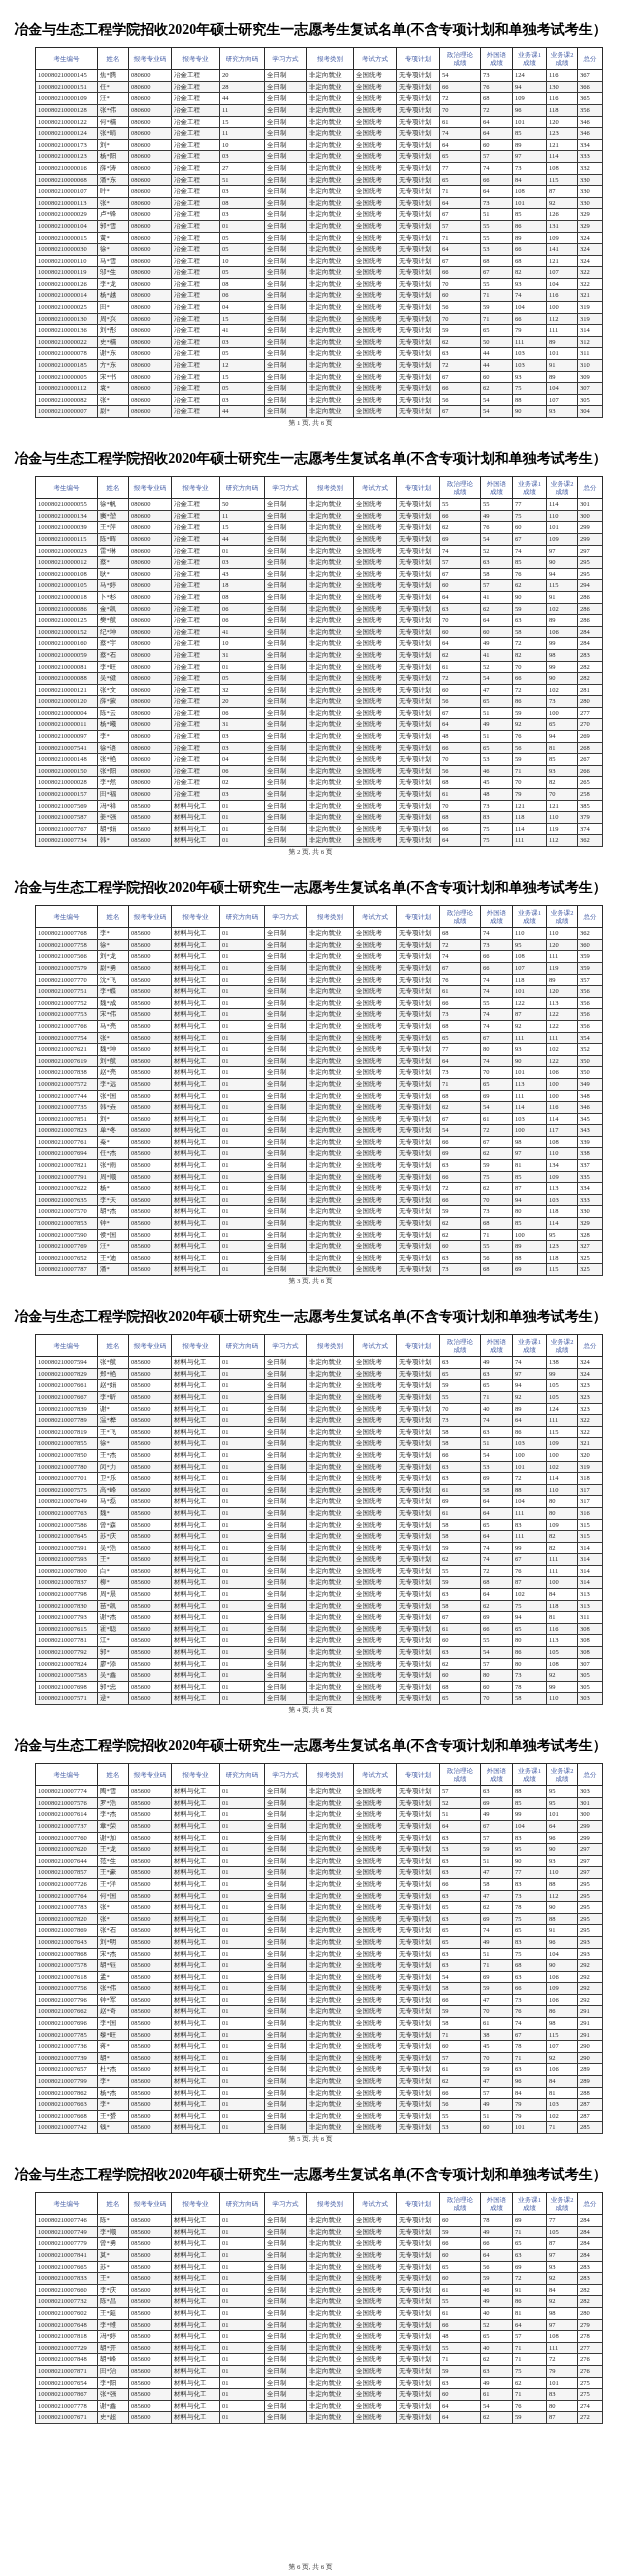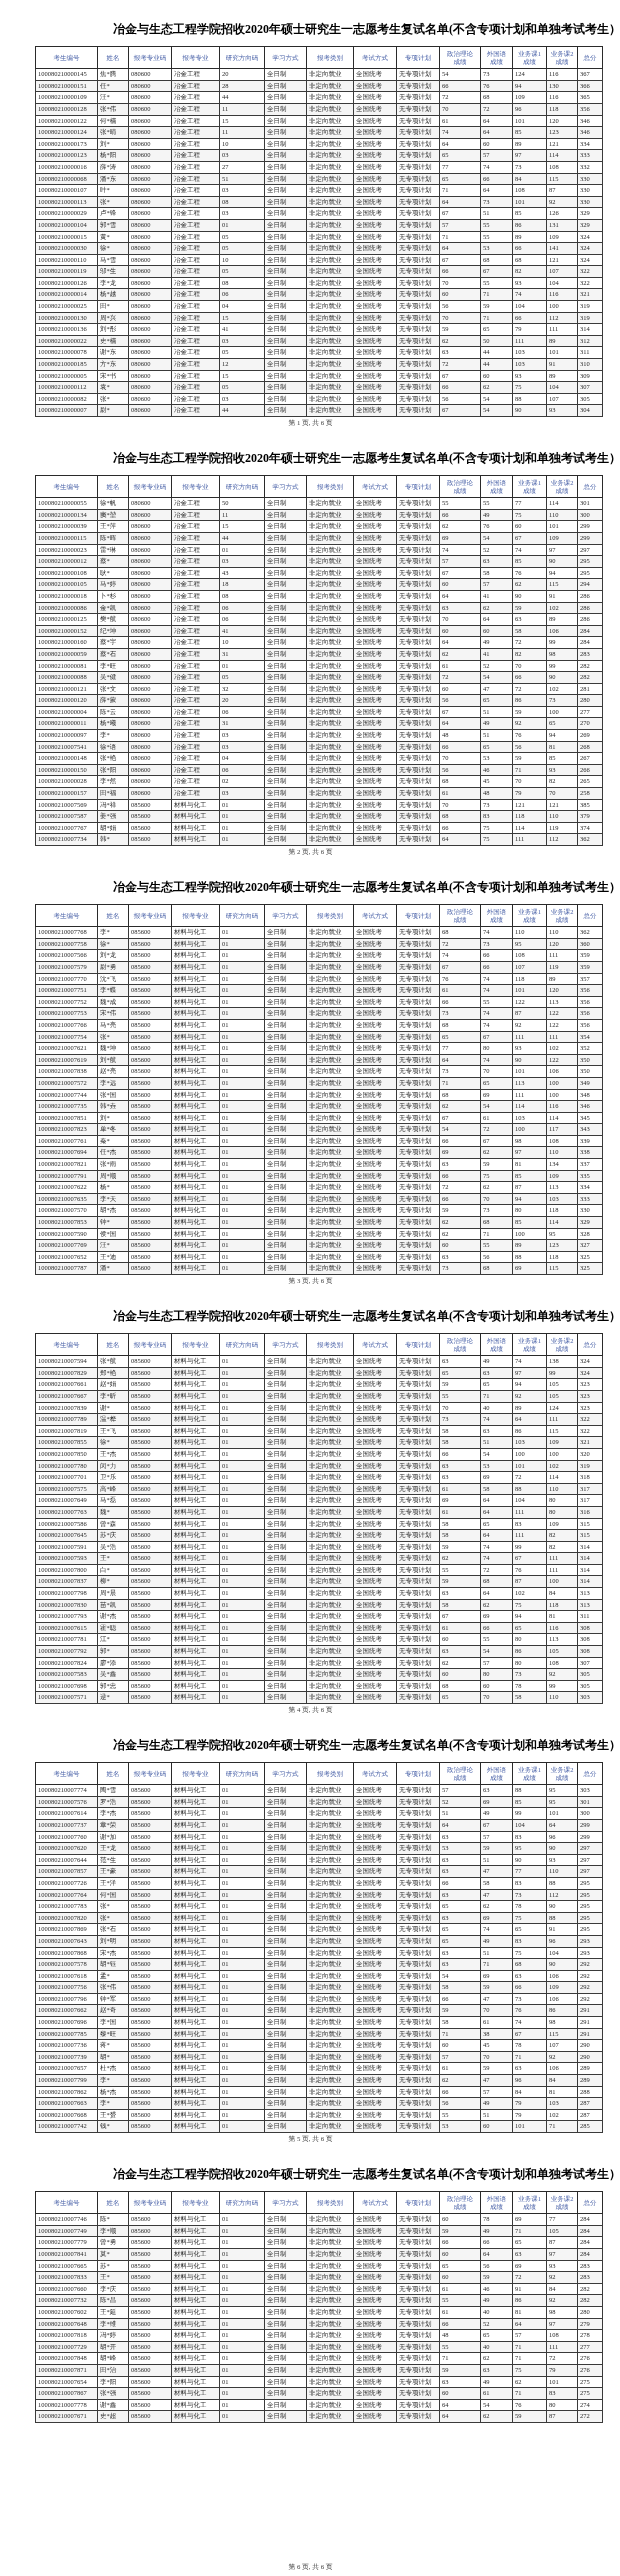--- a/index.html
+++ b/index.html
@@ -1,19 +1,19 @@
 <!DOCTYPE html>
 <html style="font-size:10px"><head>
 <meta charset="utf-8">
 <style>
   html,body{margin:0;padding:0;background:#ffffff;}
   body{width:621px;font-family:"Liberation Serif","DejaVu Serif",serif;color:#222;}
   .page{position:relative;height:429px;overflow:hidden;}
   .page.last{height:431px;}
-  .title{margin:0 auto;padding-top:20.5px;text-align:right;font-weight:bold;font-size:12px;color:#000;letter-spacing:0px;white-space:nowrap;}
+  .title{margin:0 auto;padding-top:20.5px;text-align:center;font-weight:bold;font-size:14px;color:#000;letter-spacing:0px;white-space:nowrap;}
   table.roster{border-collapse:collapse;table-layout:fixed;width:568px;margin:8.7px 0 0 35px;border:1.2px solid #1a1a1a;}
   table.roster th{font-weight:normal;font-size:6.5px;color:#4a62a8;text-align:center;vertical-align:middle;border:0.6px solid #2a2a2a;height:21px;padding:0 0.6px;line-height:1.25;white-space:pre-line;background:#fff;}
   table.roster thead tr{border-bottom:1.2px solid #1a1a1a;}
   table.roster td{font-size:6.5px;color:#2b2b2b;border:0.6px solid #3a3a3a;height:10.6px;line-height:10.6px;padding:0 1.9px;white-space:nowrap;overflow:hidden;text-align:left;}
   table.roster tbody tr:nth-child(even) td{background:#f5f5f5;}
   .footer{position:absolute;bottom:0.6px;left:0;width:100%;text-align:center;font-size:6.8px;color:#3c3c3c;font-family:"Liberation Serif","DejaVu Serif",serif;}
   .page.last .footer{bottom:3.7px;}
 </style>
 </head>
 <body>

